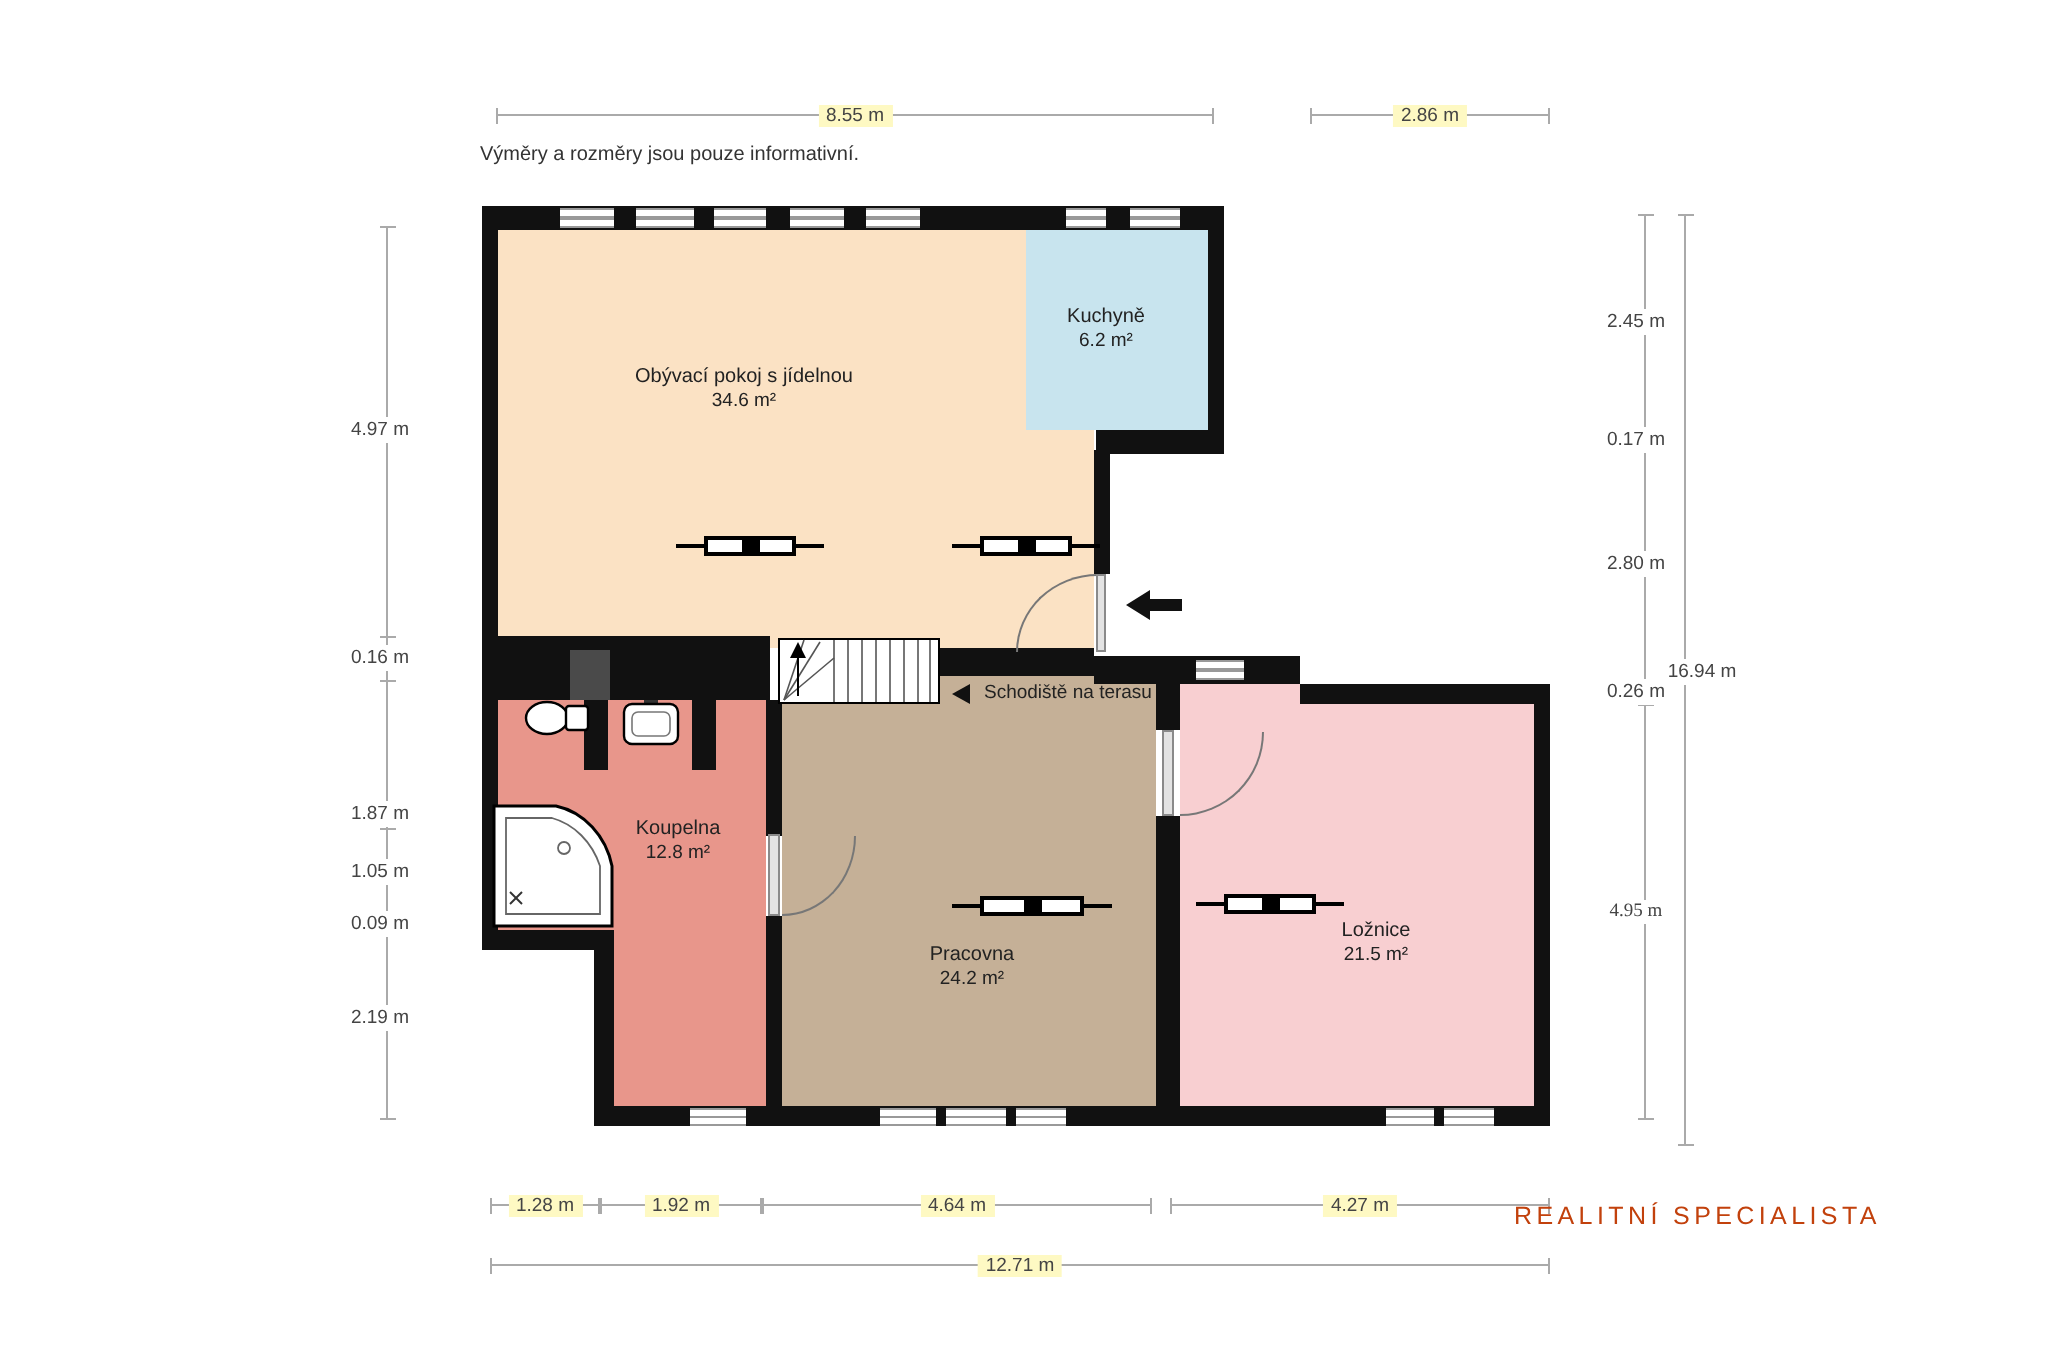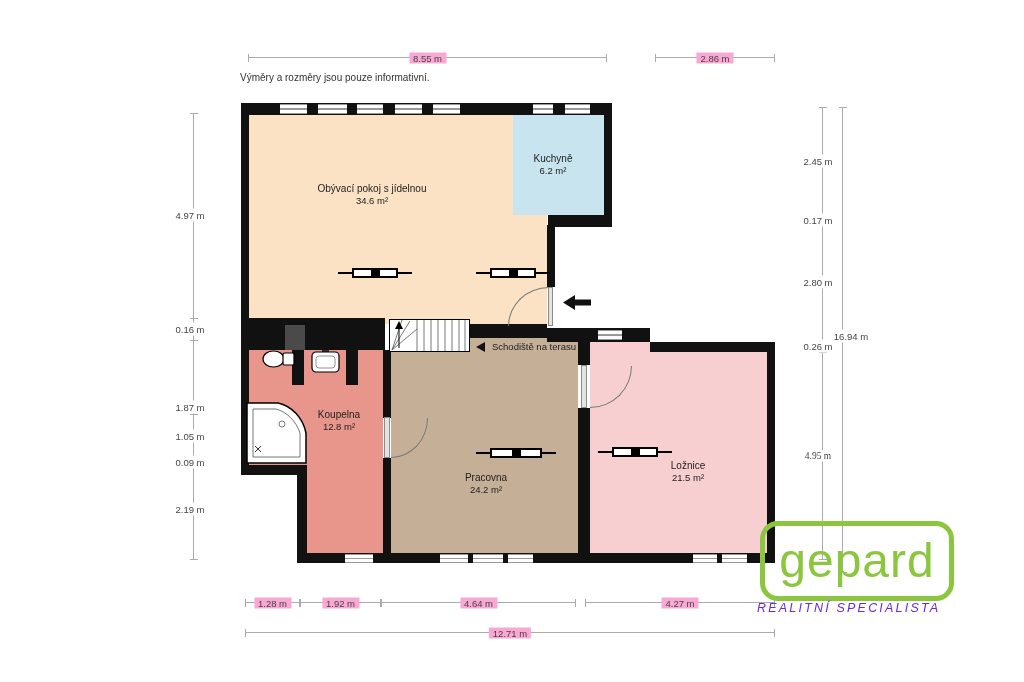--- a/index.html
+++ b/index.html
@@ -10,21 +10,21 @@
   .win{position:absolute;background:linear-gradient(to bottom,#999 0 10%,#fff 10% 42%,#999 42% 58%,#fff 58% 90%,#999 90% 100%);}
   .leaf{position:absolute;background:#e3e3e3;border:1px solid #8a8a8a;box-sizing:border-box;}
   .arc{position:absolute;border:0 solid #777;box-sizing:border-box;}
   .roomlab{position:absolute;text-align:center;color:#222;font-size:10px;line-height:12px;white-space:nowrap;transform:translateX(-50%);}
   .roomlab .area{font-size:9.5px;}
   .dimh{position:absolute;height:0;border-top:1px solid #aaa;}
   .dimv{position:absolute;width:0;border-left:1px solid #aaa;}
   .tk{position:absolute;top:-4px;width:1px;height:8px;background:#aaa;}
   .tl{left:0;}.tr{right:0;}
   .vtk{position:absolute;left:-4px;width:8px;height:1px;background:#aaa;}
-  .dlab{position:absolute;left:50%;top:0;transform:translate(-50%,-50%);background:#f9a8d4;padding:0 4px;
+  .dlab{position:absolute;left:50%;top:0;transform:translate(-50%,-50%);background:#fef9c3;padding:0 4px;
         font-size:9.5px;color:#444;white-space:nowrap;}
   .vlab{position:absolute;transform:translate(-50%,-50%);background:#fff;padding:1px 3px;
         font-size:9.5px;color:#444;white-space:nowrap;}
   .disclaimer{position:absolute;left:240px;top:72px;font-size:10px;color:#333;}
   .stairs-label{position:absolute;left:492px;top:341px;font-size:9.5px;color:#222;white-space:nowrap;}
   .stairs-tri{position:absolute;left:476px;top:342px;width:0;height:0;
               border-top:5px solid transparent;border-bottom:5px solid transparent;border-right:9px solid #111;}
   .rad{position:absolute;height:10px;}
   .rad-line{position:absolute;left:0;right:0;top:4px;height:2px;background:#000;}
   .rad-bar{position:absolute;left:14px;right:14px;top:0;bottom:0;background:#fff;border:2px solid #000;display:flex;box-sizing:border-box;}
@@ -262,18 +262,15 @@
   <span class="vlab" style="left:818px;top:282px;">2.80 m</span>
   <span class="vlab" style="left:818px;top:346px;">0.26 m</span>
   <span class="vlab" style="left:818px;top:456px;font-family:Liberation Serif, serif;">4.95 m</span>
 
   <div class="dimv" style="left:842px;top:107px;height:466px;">
     <i class="vtk" style="top:0;"></i>
       <i class="vtk" style="top:465px;"></i>
   </div>
   <span class="vlab" style="left:851px;top:336px;">16.94 m</span>
 
-  <div class="logo-box" style="border-color: rgb(140, 198, 62);">
-    <span class="logo-brand" style="color: rgb(140, 198, 62);">gepard</span>
-  </div>
-  <div class="logo-tagline" style="color: #6d28d9; font-style: italic;">REALITNÍ SPECIALISTA</div>
+  <div class="logo-tagline" style="color: #c2410c;">REALITNÍ SPECIALISTA</div>
 
 </div>
 
 </body></html>

